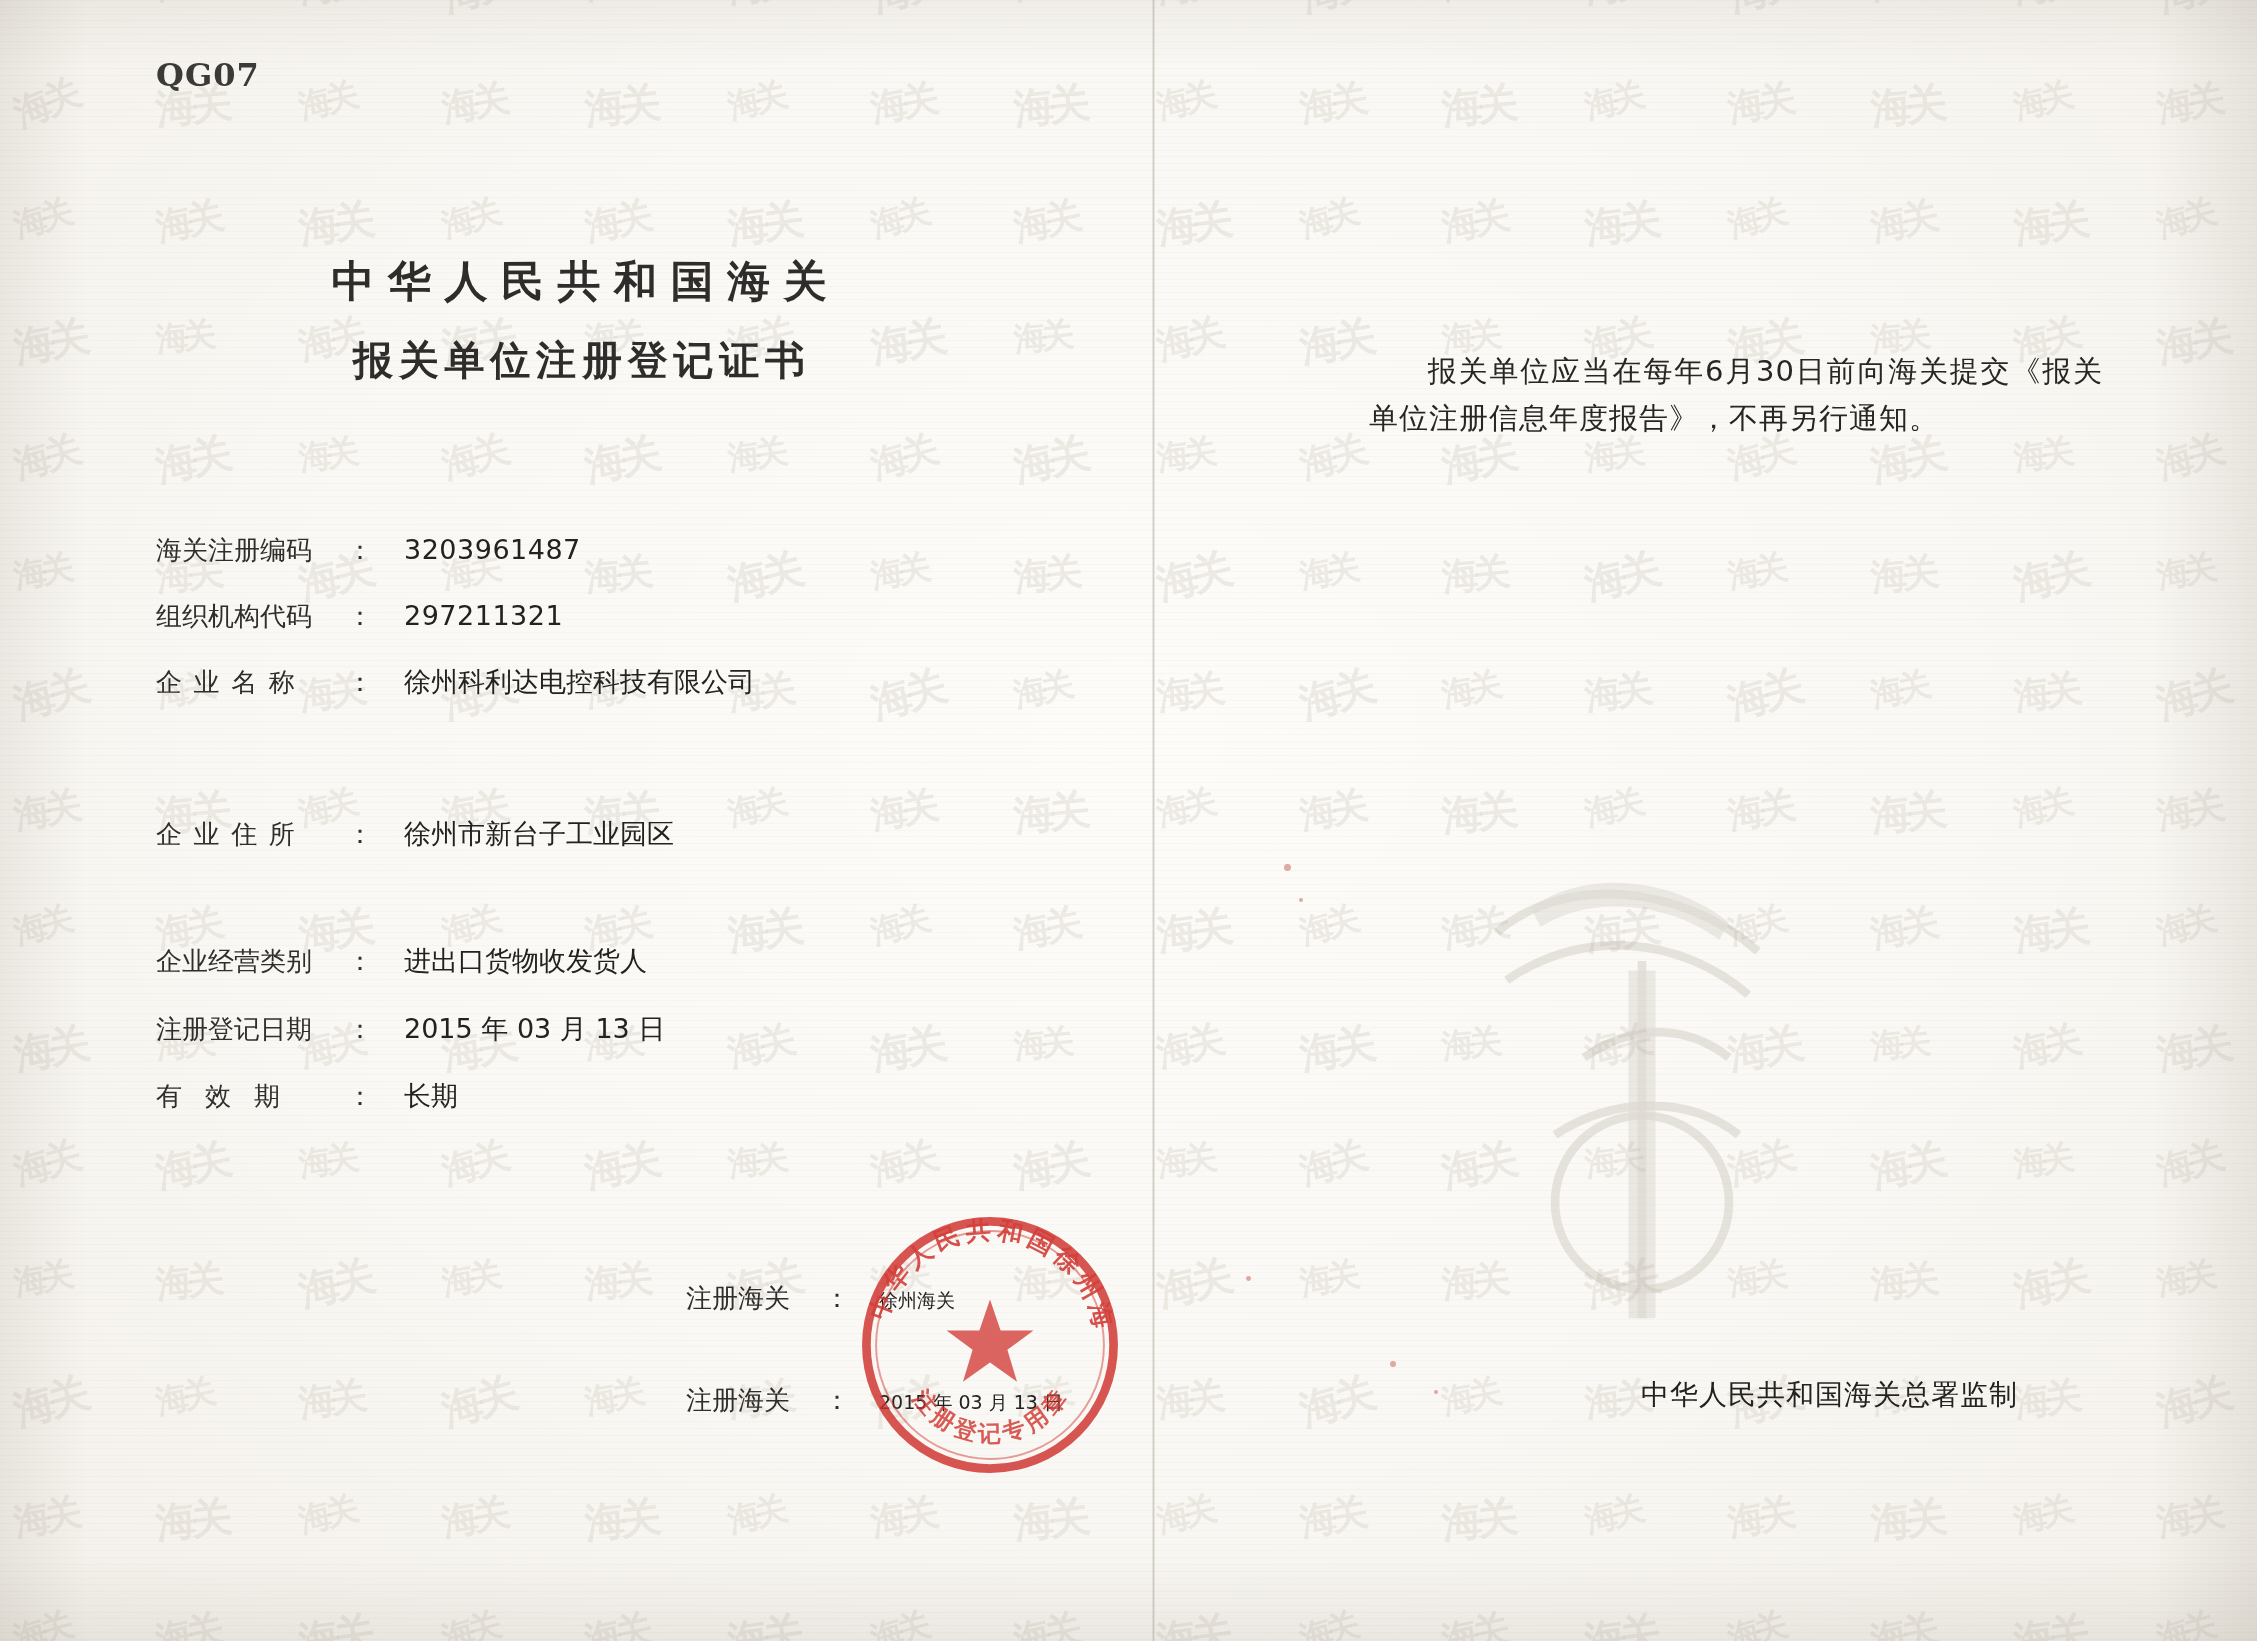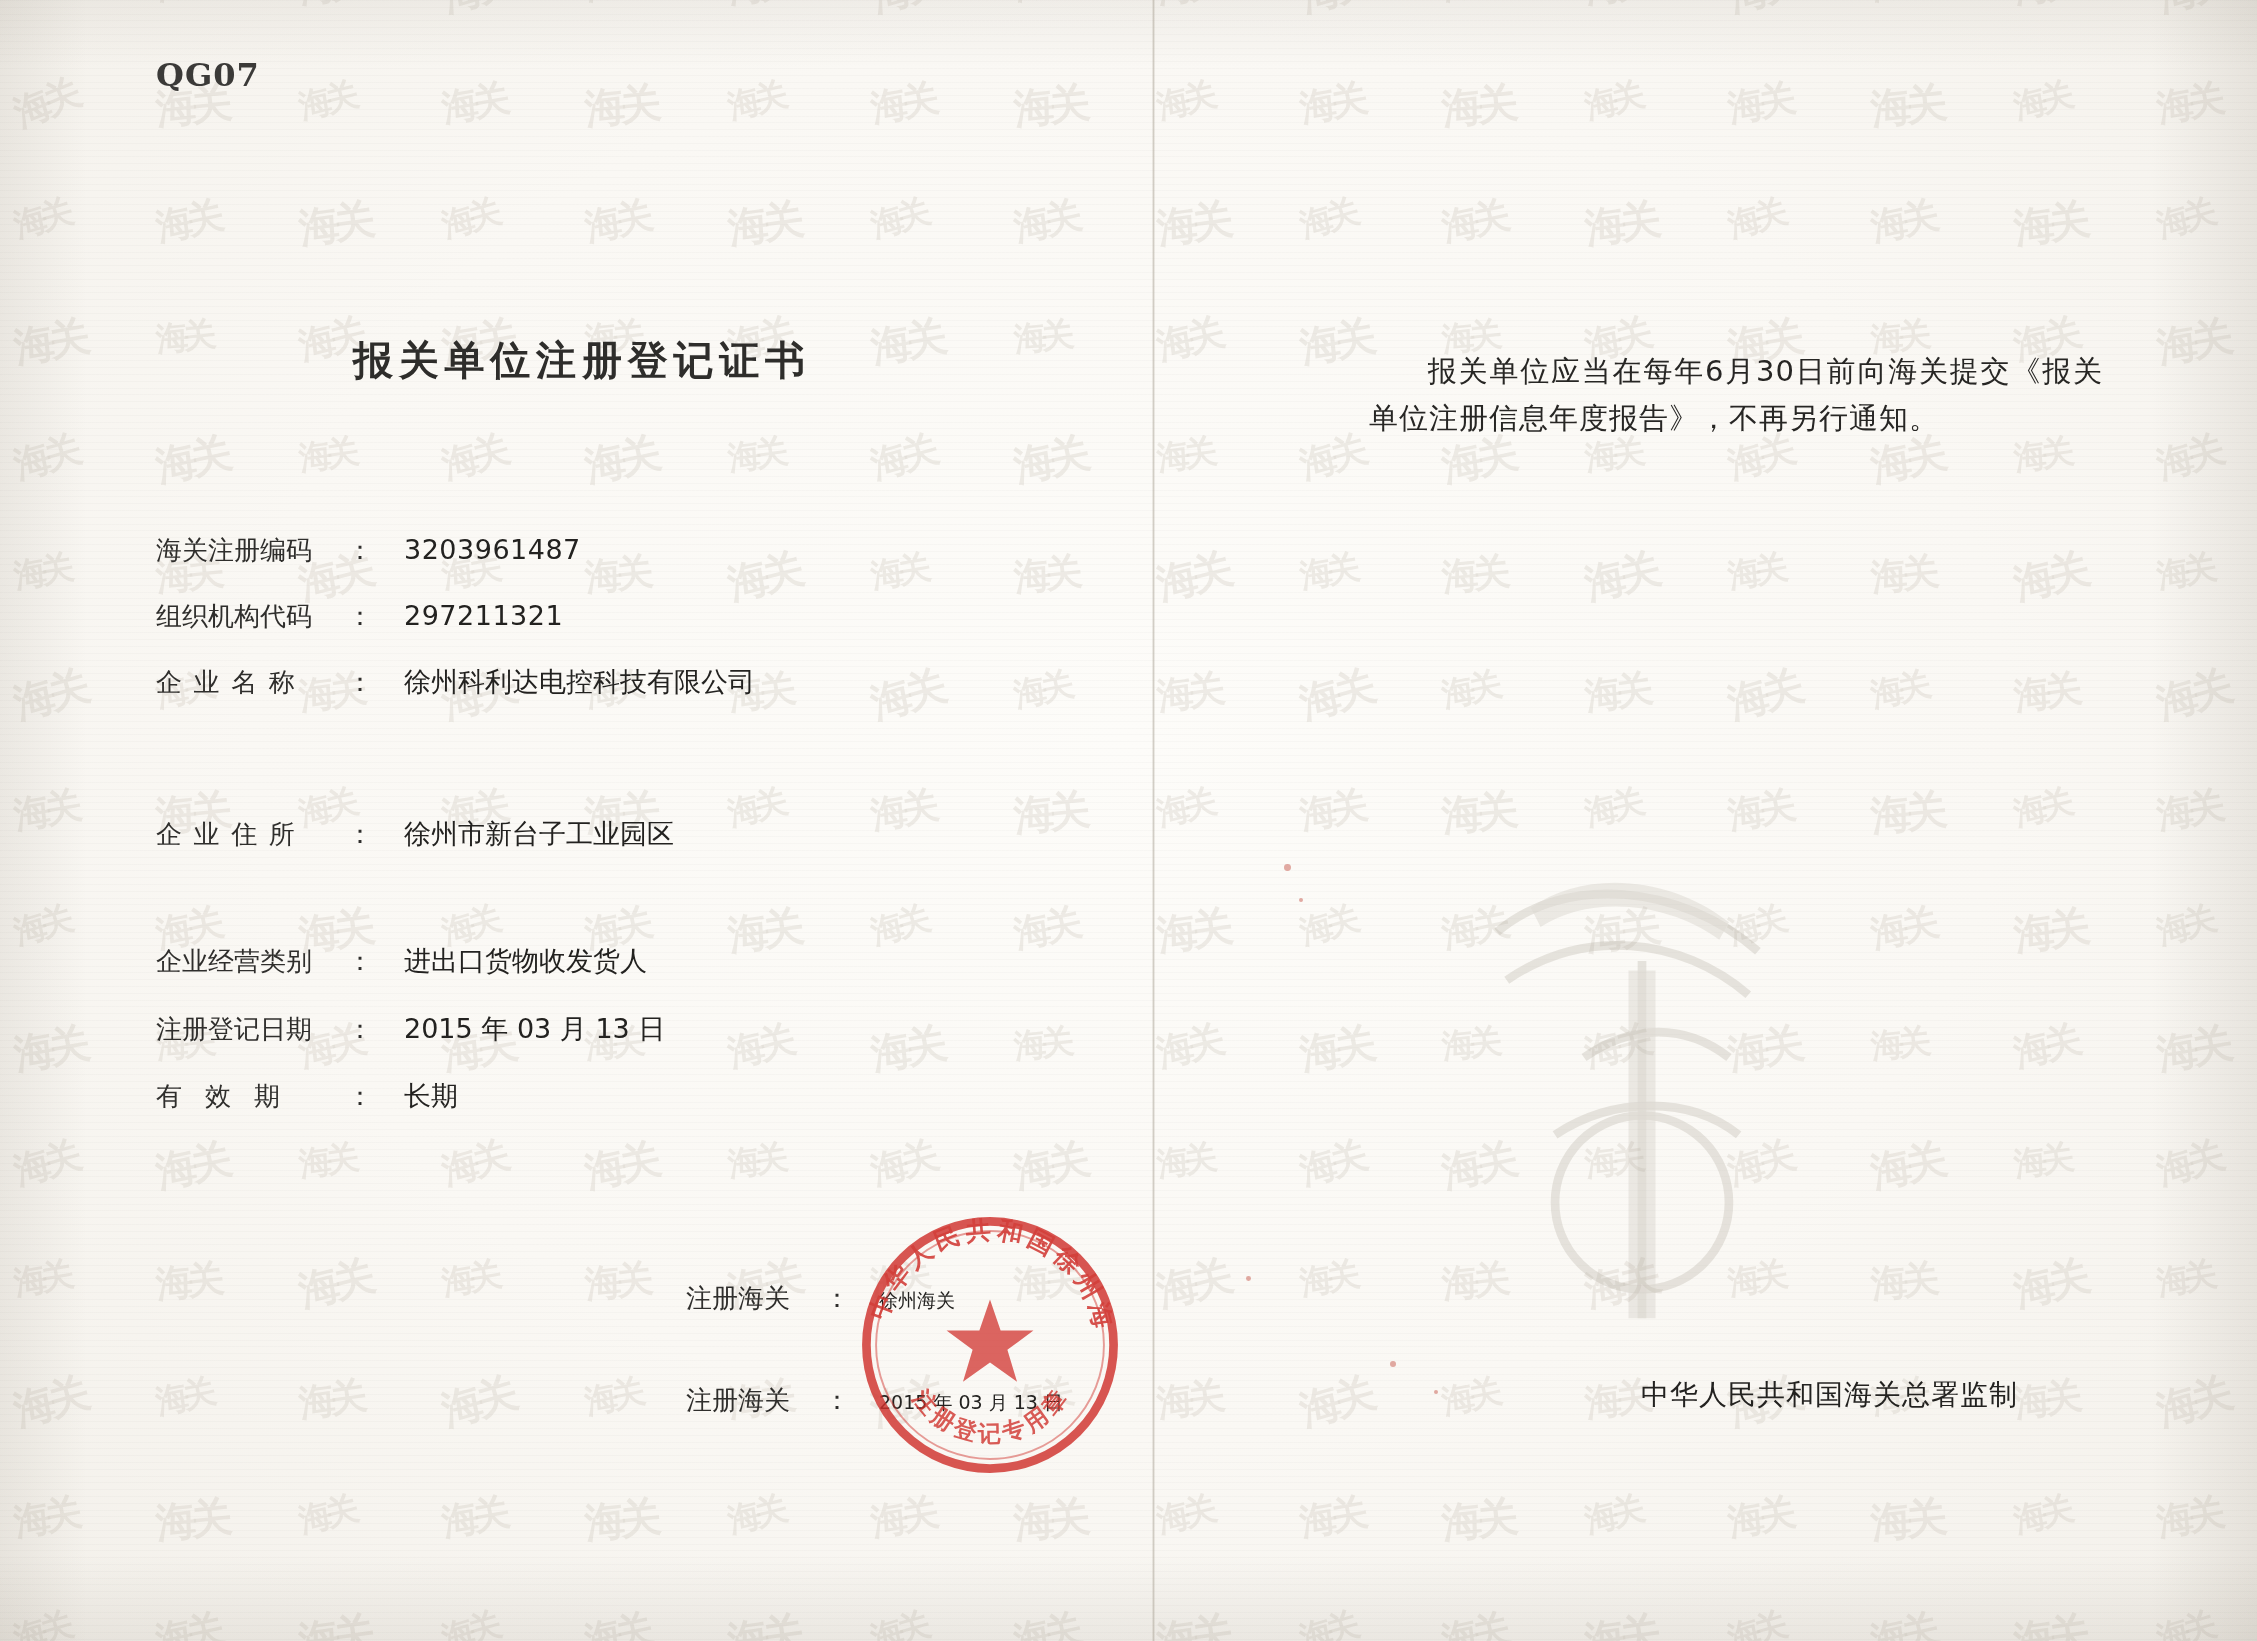--- a/index.html
+++ b/index.html
@@ -499,20 +499,21 @@
   <div class="fold"></div>
 
   <div class="speck" style="left:1284px; top:864px; width:6.8px; height:6.8px;"></div>
   <div class="speck" style="left:1299px; top:898px; width:3.9px; height:3.9px;"></div>
   <div class="speck" style="left:1246px; top:1276px; width:4.8px; height:4.8px;"></div>
   <div class="speck" style="left:1390px; top:1361px; width:5.8px; height:5.8px;"></div>
   <div class="speck" style="left:1434px; top:1390px; width:3.9px; height:3.9px;"></div>
 
   <div class="qg-code">QG07</div>
 
+  <div class="title-main">中华人民共和国海关</div>
   <div class="title-sub">报关单位注册登记证书</div>
 
   <div class="field-row" style="left:156px; top:533px;">
     <span class="field-label">
       <span>海关注册编码</span>
         <span class="field-colon">：</span>
     </span>
     <span class="field-value num">3203961487</span>
   </div>
 

